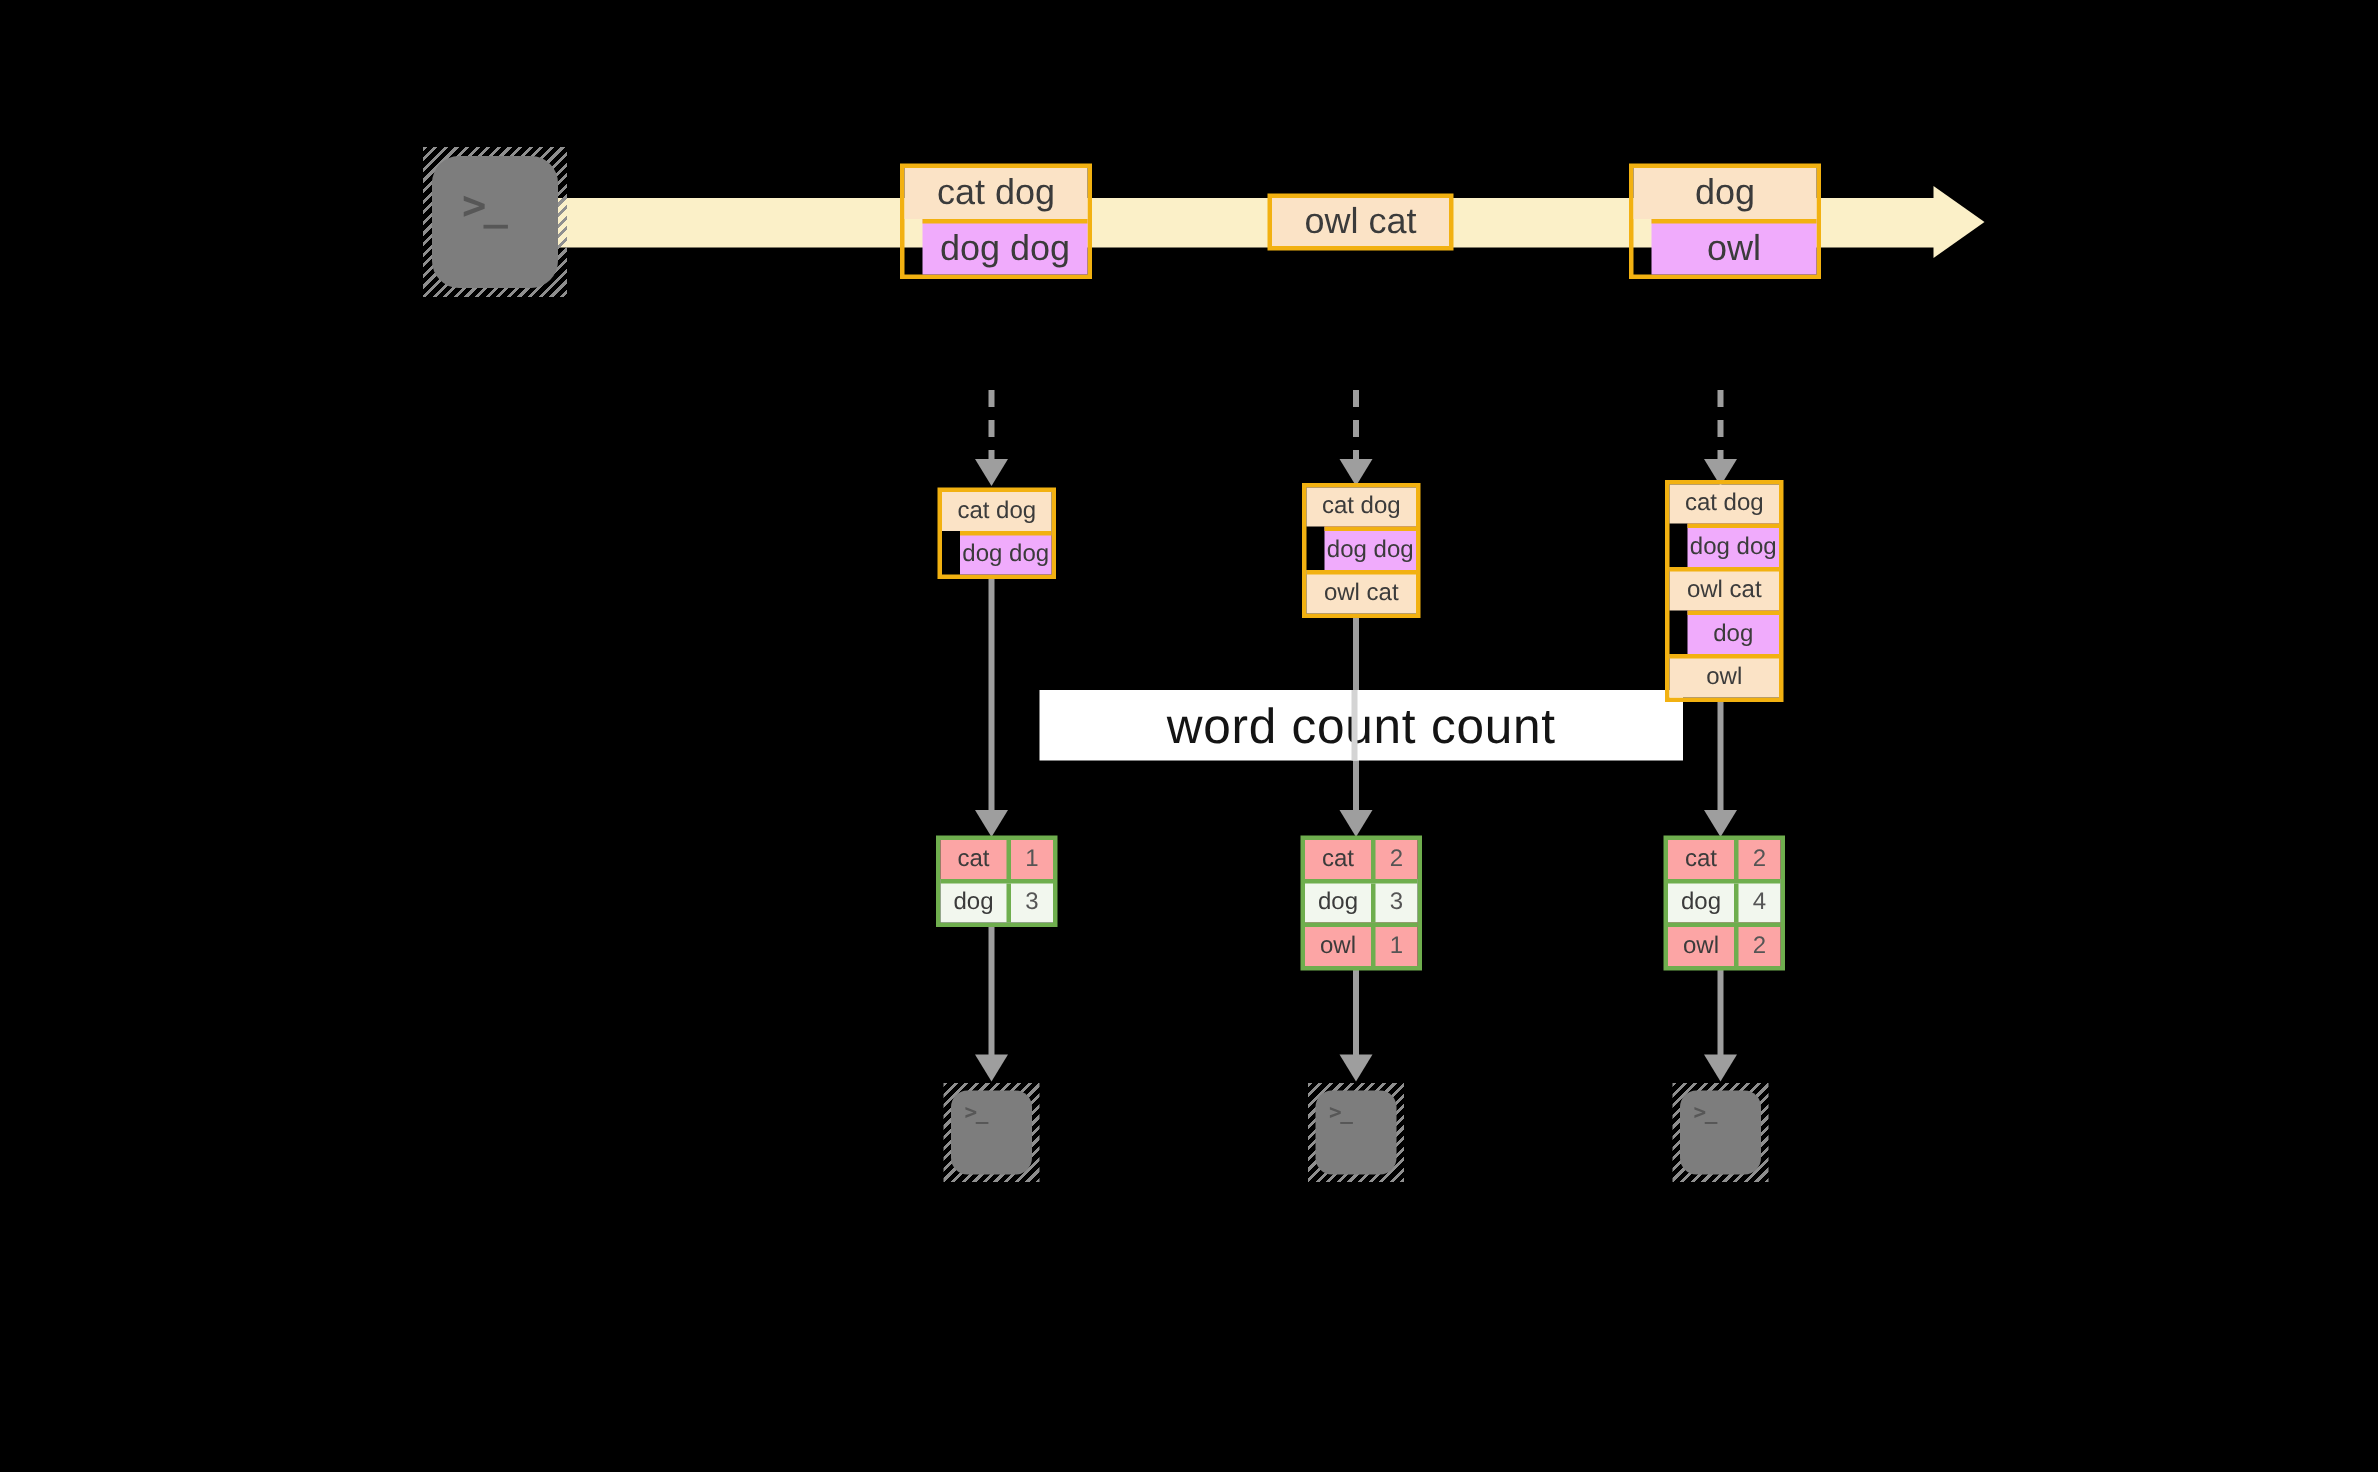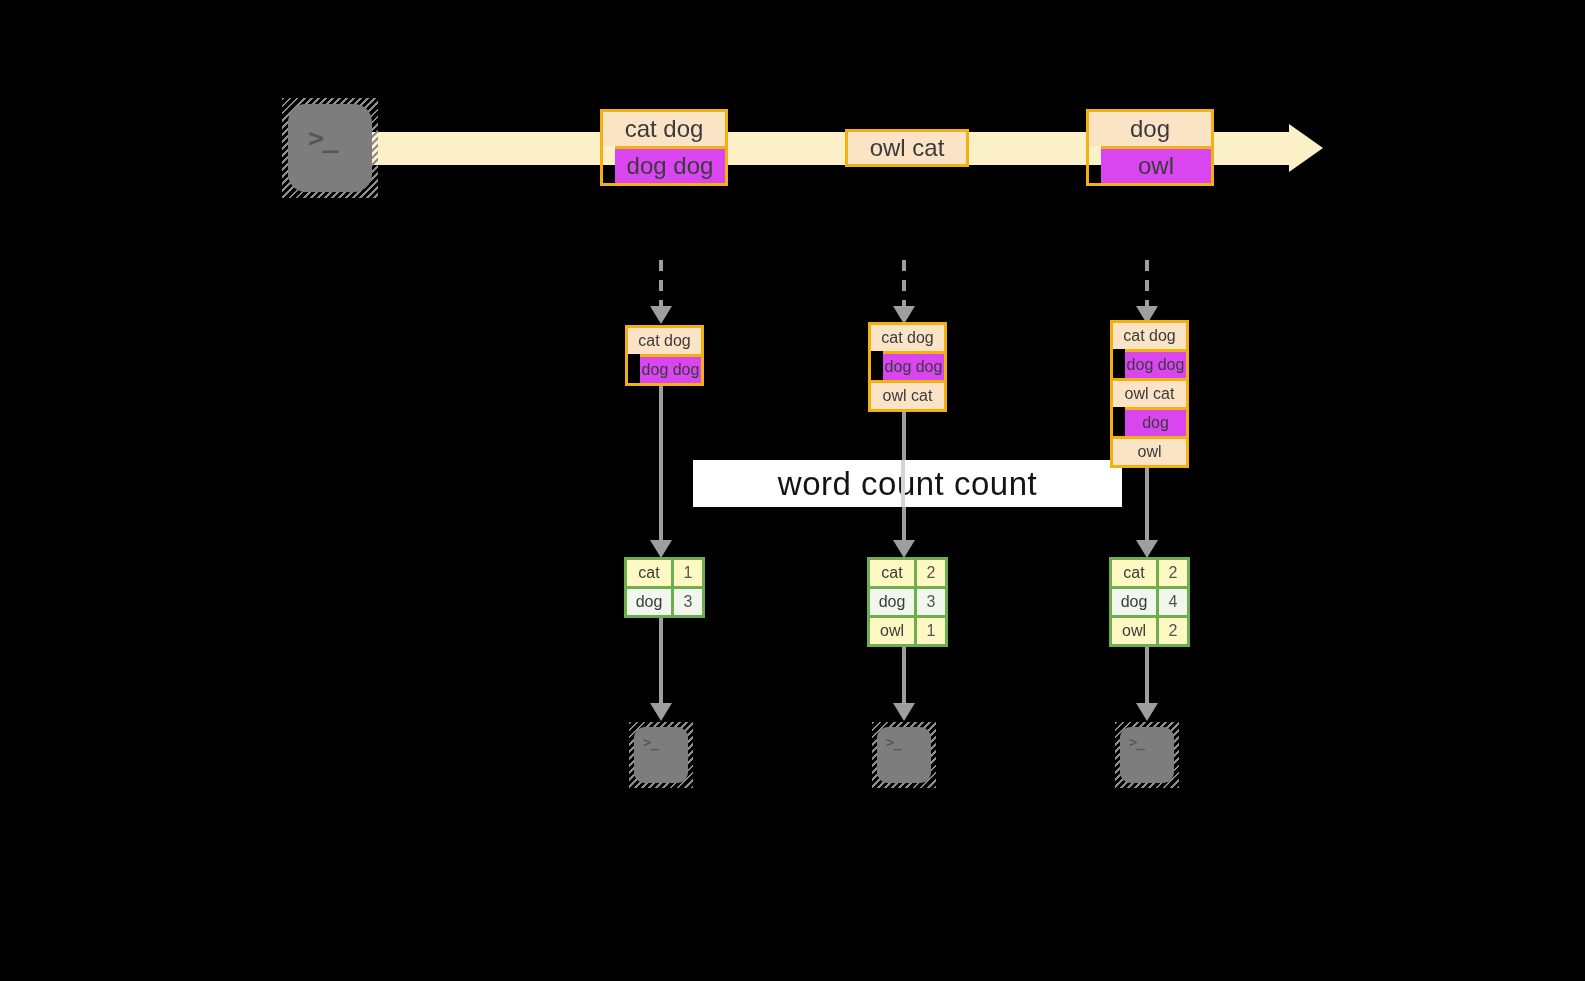--- a/index.html
+++ b/index.html
@@ -24,37 +24,37 @@
   
   .ebox{border:3px solid #f2b111;z-index:2;}
   .ecell{height:34px;display:flex;align-items:center;justify-content:center;
          font-size:24px;color:#3b3b3b;}
   .ecell + .ecell{border-top:3px solid #f2b111;}
   .sbox{border:3px solid #f2b111;z-index:4;}
   .scell{height:26px;display:flex;align-items:center;justify-content:center;
          font-size:16px;color:#3b3b3b;}
   .scell + .scell{border-top:3px solid #f2b111;}
   .fa{background:#fbe3c6;}
-  .fb{background:#d946ef;margin-left:12px;}
+  .fb{background:#f0abfc;margin-left:12px;}
 
   
   .dashline{width:4px;background:repeating-linear-gradient(180deg,#9e9e9e 0 11px,transparent 11px 20px);z-index:2;}
   .solidline{width:4px;background:#9e9e9e;z-index:2;}
   .head-down{width:0;height:0;border-left:11px solid transparent;border-right:11px solid transparent;
              border-top:18px solid #9e9e9e;z-index:2;}
 
   
   .gtable{border:3px solid #6fae4e;z-index:4;}
   .grow{display:flex;height:26px;}
   .grow + .grow{border-top:3px solid #6fae4e;}
   .gword{width:44px;display:flex;align-items:center;justify-content:center;
          font-size:16px;color:#3b3b3b;}
   .gcount{flex:1;border-left:3px solid #6fae4e;display:flex;align-items:center;justify-content:center;
           font-size:16px;color:#555;}
-  .ga{background:#fef9c3;}
+  .ga{background:#fca5a5;}
   .gb{background:#f2f7ee;}
 
   
   .qlabel{background:#ffffff;display:flex;align-items:center;justify-content:center;
           font-size:33px;font-weight:300;color:#141414;z-index:3;letter-spacing:0.5px;}
   .qline{position:absolute;left:208px;top:0;width:4px;height:100%;background:#d4d4d4;}
 </style>
 </head>
 <body>
 

